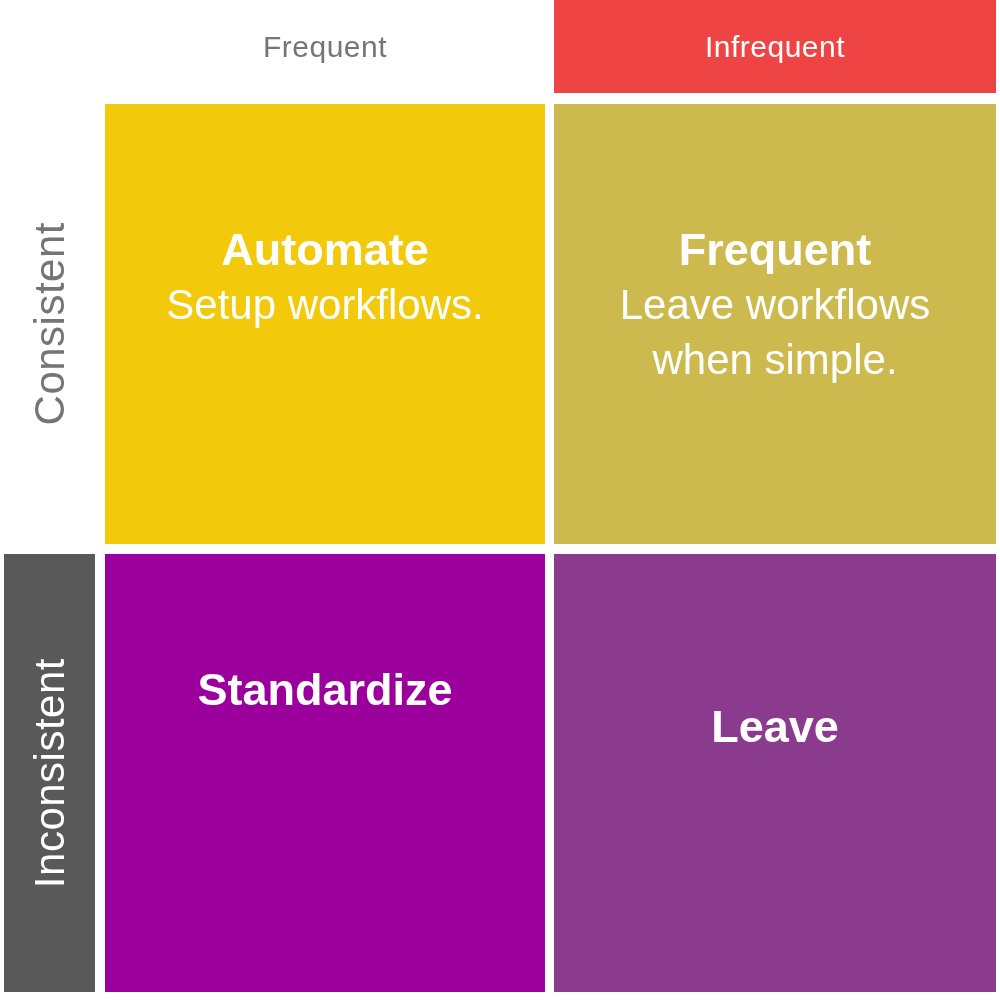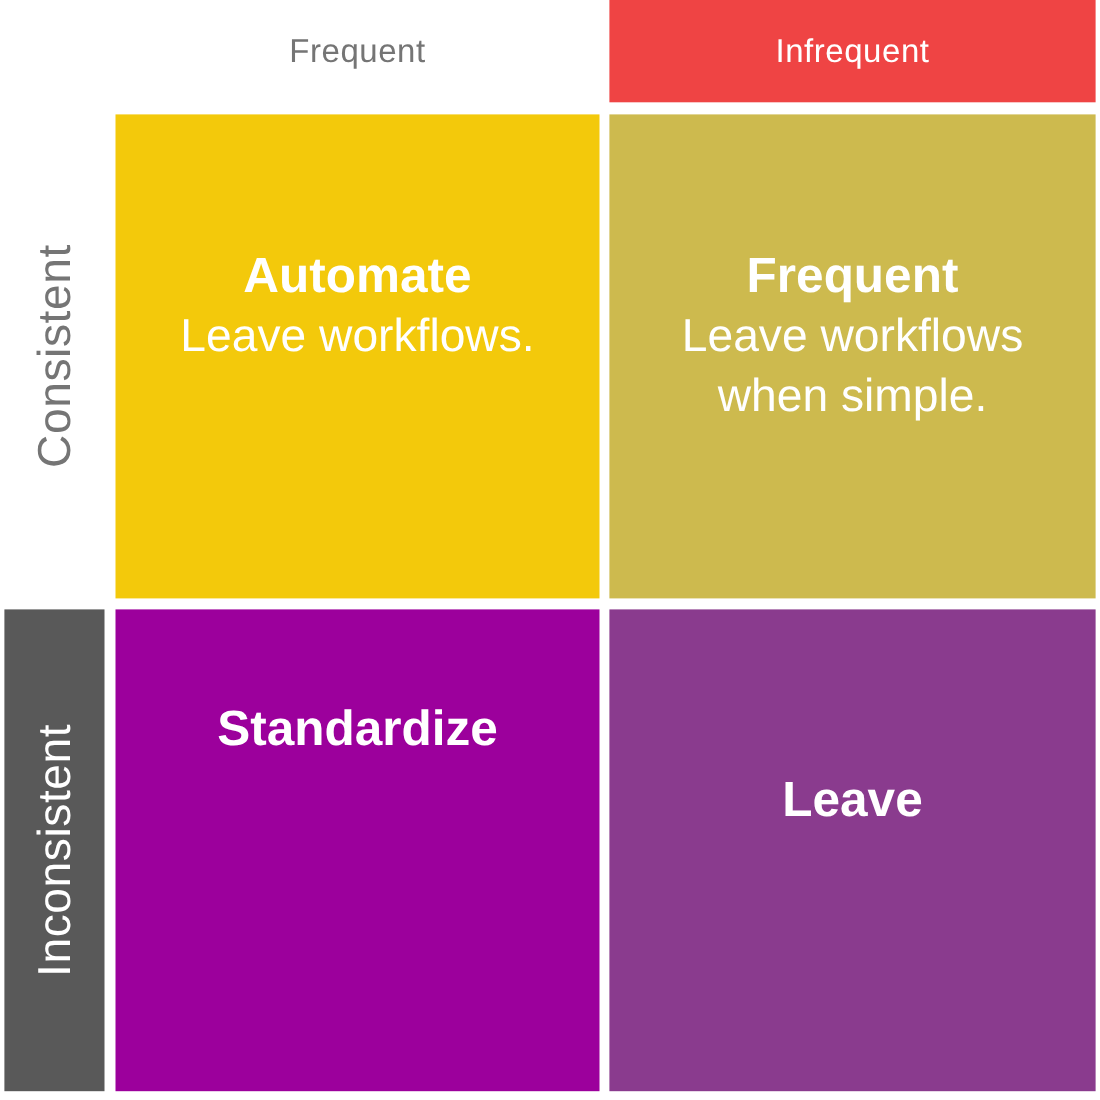--- a/index.html
+++ b/index.html
@@ -67,21 +67,21 @@
   }
   
   .quadrant {
     position: absolute;
     color: #ffffff;
     text-align: center;
     box-sizing: border-box;
   }
   .quadrant.q-tl { left: 105px; top: 104px; width: 440px; height: 440px; padding-top: 118px; }
   .quadrant.q-tr { left: 554px; top: 104px; width: 442px; height: 440px; padding-top: 118px; }
-  .quadrant.q-bl { left: 105px; top: 554px; width: 440px; height: 438px; padding-top: 80px; }
+  .quadrant.q-bl { left: 105px; top: 554px; width: 440px; height: 438px; padding-top: 108px; }
   .quadrant.q-br { left: 554px; top: 554px; width: 442px; height: 438px; padding-top: 145px; }
   .q-title {
     font-size: 45px;
     font-weight: 700;
     line-height: 55px;
   }
   .q-desc {
     font-size: 42px;
     font-weight: 400;
     line-height: 55px;
@@ -100,21 +100,21 @@
   <div class="row-label consistent">
     <span class="vtext">Consistent</span>
   </div>
 
   <div class="row-label inconsistent" style="background: rgb(89, 89, 89);">
     <span class="vtext">Inconsistent</span>
   </div>
 
   <div class="quadrant q-tl" style="background: rgb(243, 201, 11);">
     <div class="q-title">Automate</div>
-    <div class="q-desc">Leave workflows.</div>
+    <div class="q-desc">Setup workflows.</div>
   </div>
 
   <div class="quadrant q-tr" style="background: rgb(205, 186, 78);">
     <div class="q-title">Frequent</div>
     <div class="q-desc">Leave workflows
 when simple.</div>
   </div>
 
   <div class="quadrant q-bl" style="background: rgb(156, 0, 156);">
     <div class="q-title">Standardize</div>

